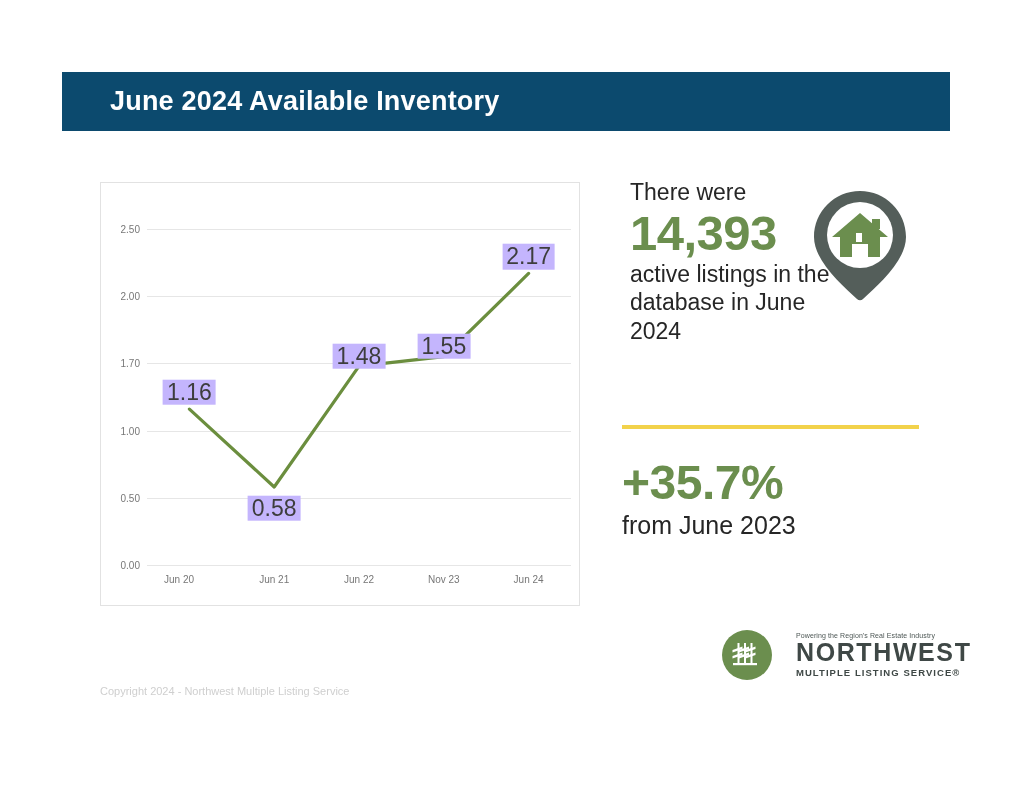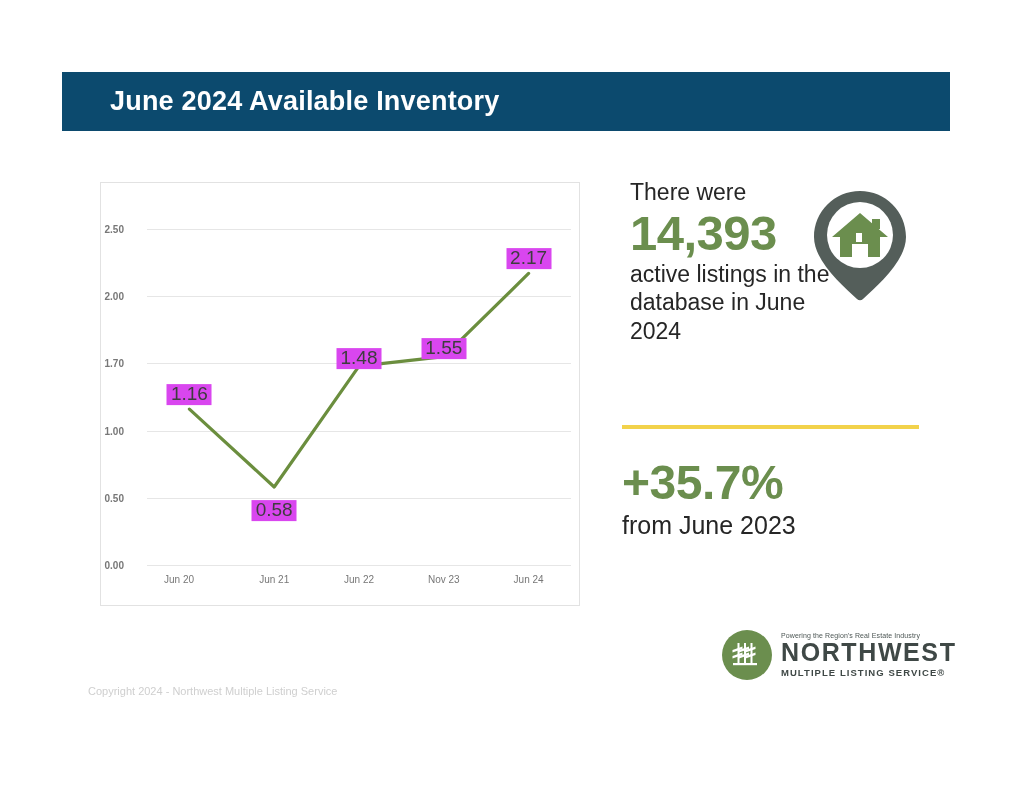--- a/index.html
+++ b/index.html
@@ -67,48 +67,47 @@
   .gridline {
     position: absolute;
     left: 0;
     right: 0;
     height: 1px;
     background: #e6e6e6;
   }
   .ytick {
     position: absolute;
     right: 100%;
-    margin-right: 23px;
+    margin-right: 7px;
     transform: translateY(-50%);
     font-size: 10px;
     color: #777777;
     white-space: nowrap;
-    font-weight: bold;
   }
   .xtick {
     position: absolute;
     top: 100%;
     margin-top: 9px;
     transform: translateX(-50%);
     font-size: 10px;
     color: #777777;
     white-space: nowrap;
   }
   #series-svg {
     position: absolute;
     left: 0; top: 0;
     width: 100%; height: 100%;
     overflow: visible;
   }
   .pt-label {
     position: absolute;
     transform: translate(-50%, -100%);
-    font-size: 19px;
+    font-size: 23px;
     color: #3d3d3d;
-    background: #d946ef;
+    background: #c4b5fd;
     padding: 0 4px;
     white-space: nowrap;
     line-height: 1.1;
   }
 
   
   #right-panel {
     position: absolute;
     left: 622px;
     top: 178px;
@@ -173,20 +172,21 @@
 
   
   #logo {
     position: absolute;
     left: 722px;
     top: 626px;
     width: 205px;
     height: 58px;
     display: flex;
     align-items: center;
+    gap: 15px;
   }
   #logo-mark {
     width: 50px;
     height: 50px;
     flex: 0 0 auto;
   }
   #logo-text {
     margin-left: 9px;
     display: flex;
     flex-direction: column;
@@ -212,21 +212,21 @@
     font-weight: bold;
     color: #3f4846;
     letter-spacing: 1.05px;
     white-space: nowrap;
     margin-top: 2px;
   }
 
   
   #copyright {
     position: absolute;
-    left: 88px;
+    left: 100px;
     top: 685px;
     font-size: 11px;
     color: #cfcfcf;
     white-space: nowrap;
   }
 </style>
 </head>
 <body>
 
 <div id="header-bar">

